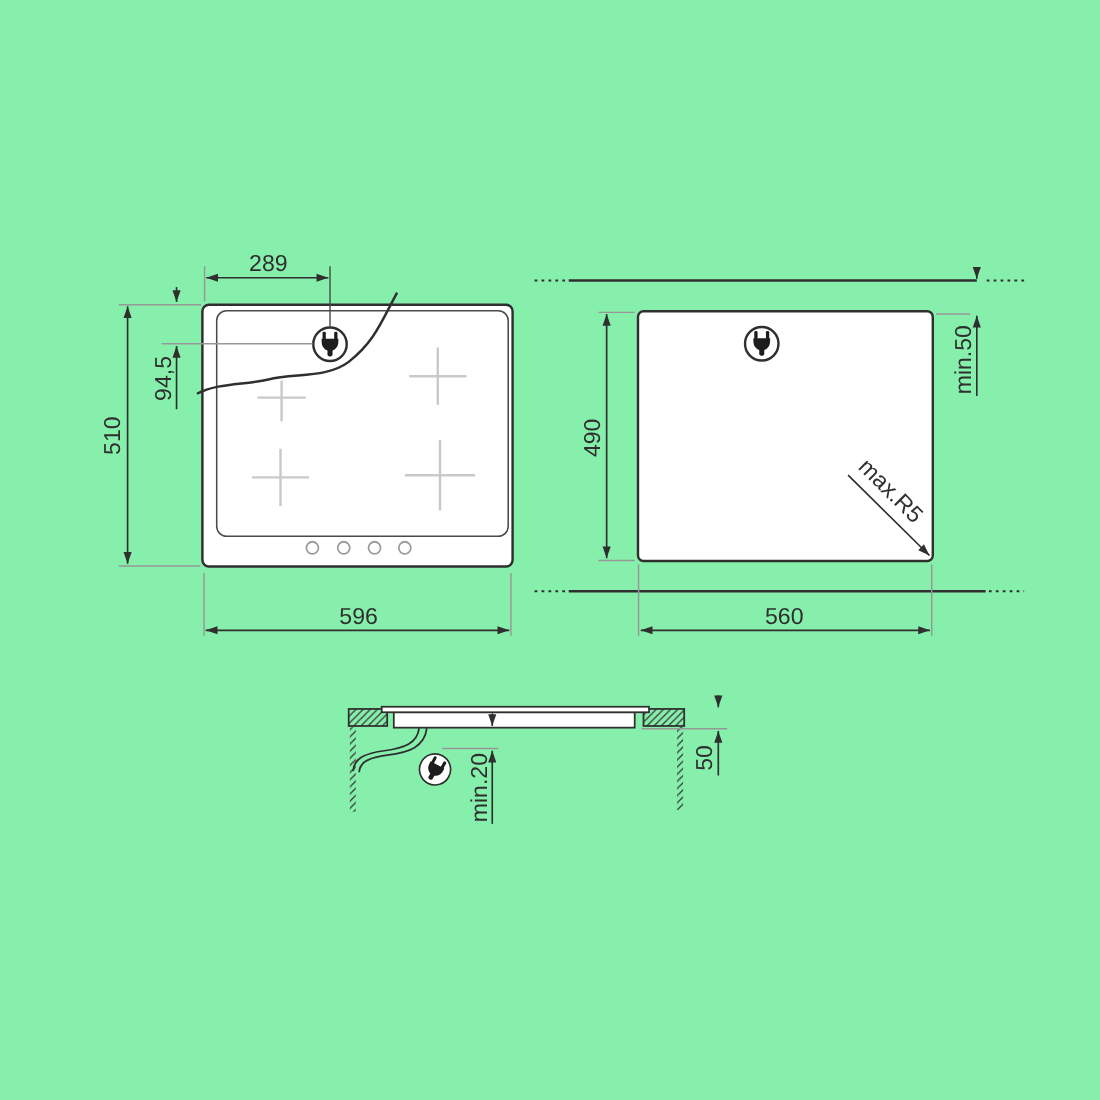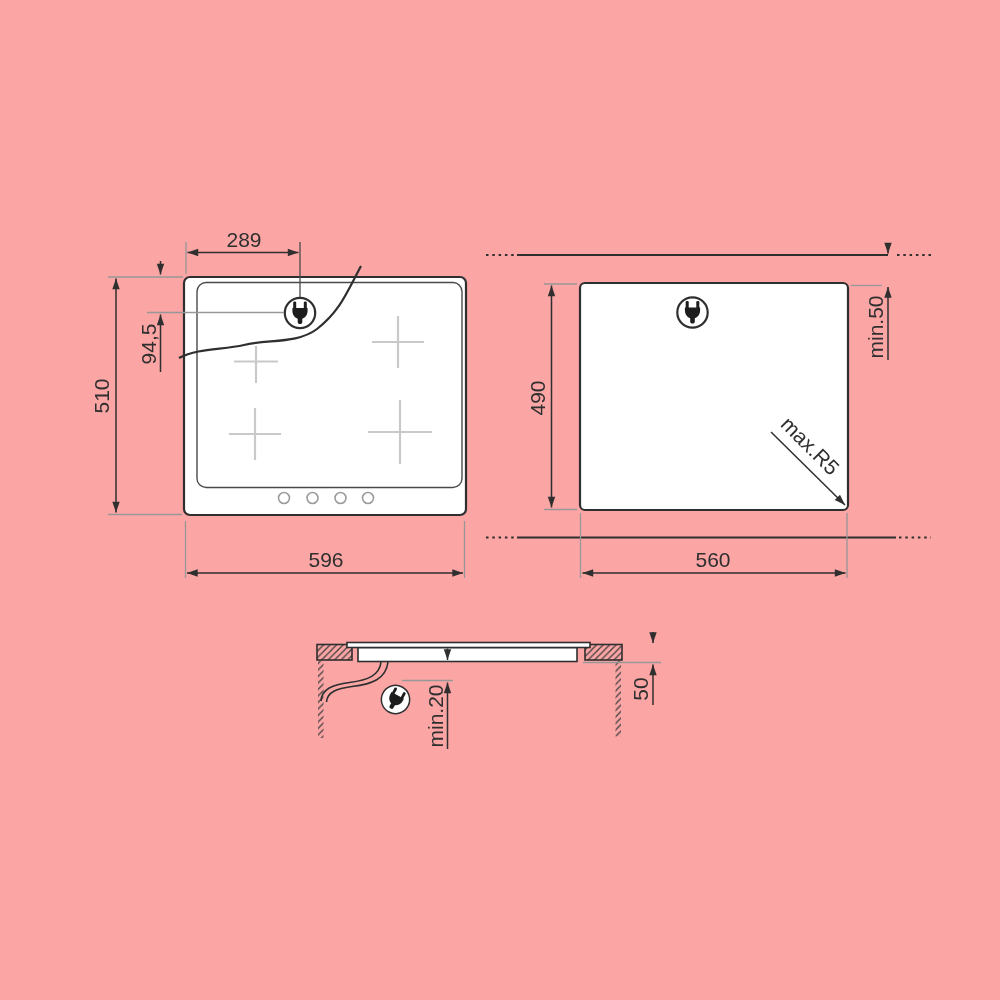--- a/index.html
+++ b/index.html
@@ -2,21 +2,21 @@
 <html style="--line: #2f2f2f; --extension-line: #979797; --zone-marker: #c9c9c9; --control-dot: #9b9b9b;"><head>
 <meta charset="utf-8">
 <style>
   :root{
     --line:#2f2f2f;
     --extension-line:#979797;
     --zone-marker:#c9c9c9;
     --control-dot:#9b9b9b;
   }
   html,body{margin:0;padding:0;background:#fff;}
-  .canvas{width:1000px;height:1000px;background:#fca5a5;position:relative;overflow:hidden;}
+  .canvas{width:1000px;height:1000px;background:#86efac;position:relative;overflow:hidden;}
   svg{display:block;}
   svg text{
     font-family:"Liberation Sans","DejaVu Sans",sans-serif;
     font-size:21px;
     fill:var(--line);
   }
   .s2  {stroke:var(--line);stroke-width:2.2;fill:none;}
   .s2f {stroke:var(--line);stroke-width:2.2;fill:#ffffff;}
   .s16 {stroke:var(--line);stroke-width:1.6;fill:none;}
   .s16f{stroke:var(--line);stroke-width:1.6;fill:#ffffff;}

